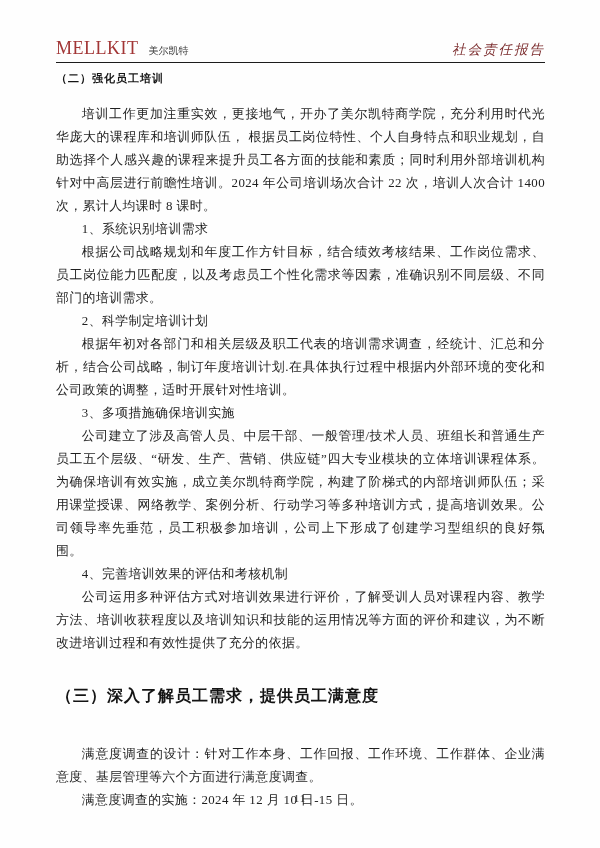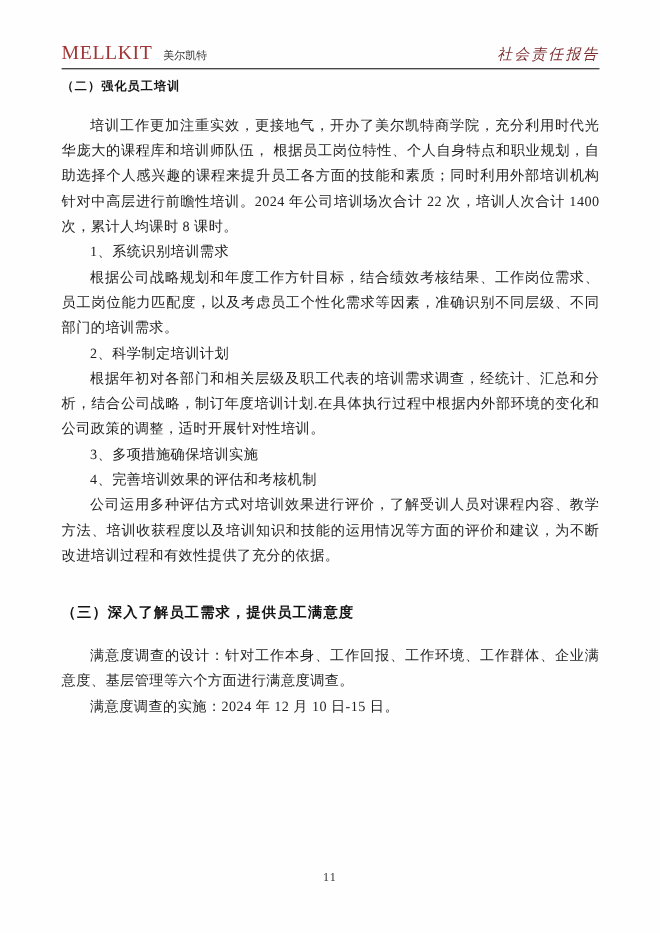--- a/index.html
+++ b/index.html
@@ -27,21 +27,21 @@
     font-family:"Liberation Serif","DejaVu Serif",serif; font-style:italic;
     font-size:13.5px; letter-spacing:2px; color:var(--title-red,#7d2f30);
   }
   
   .content { padding:0 55px 0 56px; }
   .sec-heading {
     font-family:"Liberation Sans","DejaVu Sans",sans-serif;
     font-weight:bold; font-size:11px; color:#141414; letter-spacing:1px;
     margin-top:8px; margin-bottom:17px;
   }
-  .sec-heading.second { margin-top:31px; margin-bottom:19px; font-size:13px; }
+  .sec-heading.second { margin-top:31px; margin-bottom:36px; font-size:16px; }
   p.body, p.sub, p.sub-bold {
     font-size:12.9px; line-height:23px; letter-spacing:0.4px;
     text-indent:2em; color:#1f1f1f; margin:0;
   }
   p.body { text-align:justify; }
   p.sub-bold {
     font-weight:bold; font-family:"Liberation Serif","DejaVu Serif",serif;
     color:#141414;
   }
   
@@ -66,20 +66,21 @@
   <main class="content">
 
     <h2 class="sec-heading">（二）强化员工培训</h2>
 
     <p class="body">培训工作更加注重实效，更接地气，开办了美尔凯特商学院，充分利用时代光华庞大的课程库和培训师队伍， 根据员工岗位特性、个人自身特点和职业规划，自助选择个人感兴趣的课程来提升员工各方面的技能和素质；同时利用外部培训机构针对中高层进行前瞻性培训。2024 年公司培训场次合计 22 次，培训人次合计 1400 次，累计人均课时 8 课时。</p>
     <p class="sub">1、系统识别培训需求</p>
     <p class="body">根据公司战略规划和年度工作方针目标，结合绩效考核结果、工作岗位需求、员工岗位能力匹配度，以及考虑员工个性化需求等因素，准确识别不同层级、不同部门的培训需求。</p>
     <p class="sub">2、科学制定培训计划</p>
     <p class="body">根据年初对各部门和相关层级及职工代表的培训需求调查，经统计、汇总和分析，结合公司战略，制订年度培训计划.在具体执行过程中根据内外部环境的变化和公司政策的调整，适时开展针对性培训。</p>
     <p class="sub">3、多项措施确保培训实施</p>
+    <p class="body">公司建立了涉及高管人员、中层干部、一般管理/技术人员、班组长和普通生产员工五个层级、“研发、生产、营销、供应链”四大专业模块的立体培训课程体系。为确保培训有效实施，成立美尔凯特商学院，构建了阶梯式的内部培训师队伍；采用课堂授课、网络教学、案例分析、行动学习等多种培训方式，提高培训效果。公司领导率先垂范，员工积极参加培训，公司上下形成了创建学习型组织的良好氛围。</p>
     <p class="sub">4、完善培训效果的评估和考核机制</p>
     <p class="body">公司运用多种评估方式对培训效果进行评价，了解受训人员对课程内容、教学方法、培训收获程度以及培训知识和技能的运用情况等方面的评价和建议，为不断改进培训过程和有效性提供了充分的依据。</p>
 
     <h2 class="sec-heading second">（三）深入了解员工需求，提供员工满意度</h2>
 
     <p class="body">满意度调查的设计：针对工作本身、工作回报、工作环境、工作群体、企业满意度、基层管理等六个方面进行满意度调查。</p>
     <p class="body">满意度调查的实施：2024 年 12 月 10 日-15 日。</p>
 
   </main>
 

